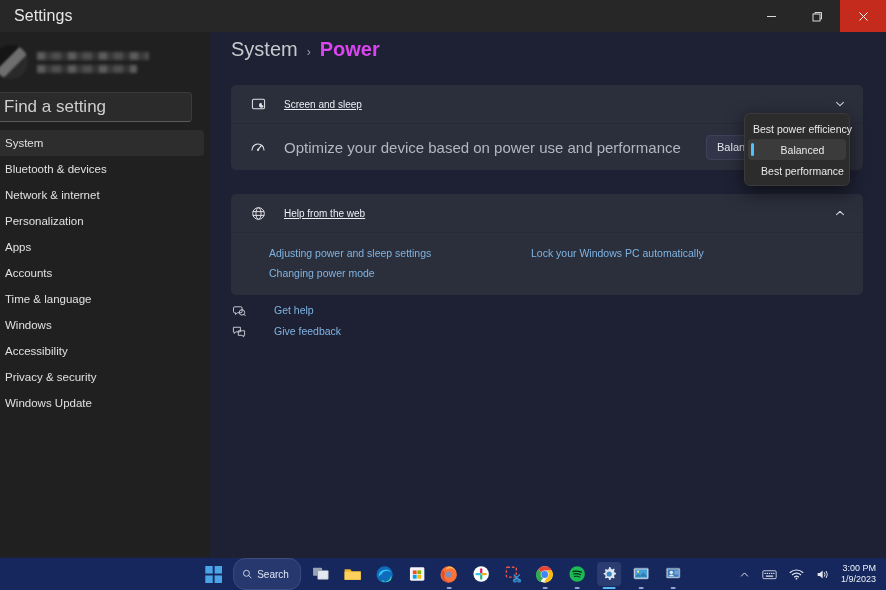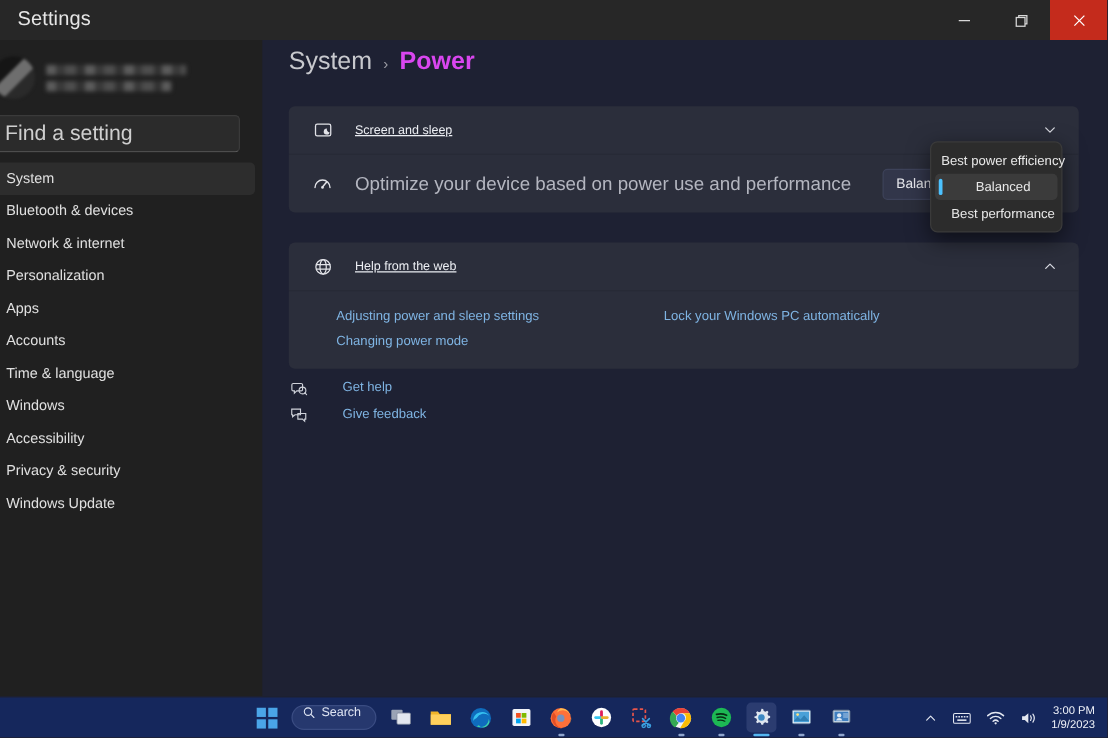--- a/index.html
+++ b/index.html
@@ -236,25 +236,25 @@
     cursor: default;
   }
   .tb-item.active { background: #2b3c70; }
   .tb-item .dot {
     position: absolute; bottom: -3px; left: 50%; transform: translateX(-50%);
     width: 5px; height: 2px; border-radius: 1px; background: #8fa4cc;
   }
   .tb-item.active .dot { width: 13px; background: #55b6f0; }
 
   .search-pill {
-    height: 20px; padding: 0 11px 0 8px;
+    height: 32px; padding: 0 11px 0 8px;
     background: #26386e;
     border: 1px solid #3a4c82;
     border-radius: 12px;
-    display: flex; gap: 5px;
+    display: flex; align-items: center; gap: 5px;
     color: #dfe5f3; font-size: 10px;
     cursor: default;
   }
 
   .tray {
     position: absolute; right: 4px;
     display: flex; align-items: center; gap: 0;
     height: 32px;
   }
   .tray-btn {

